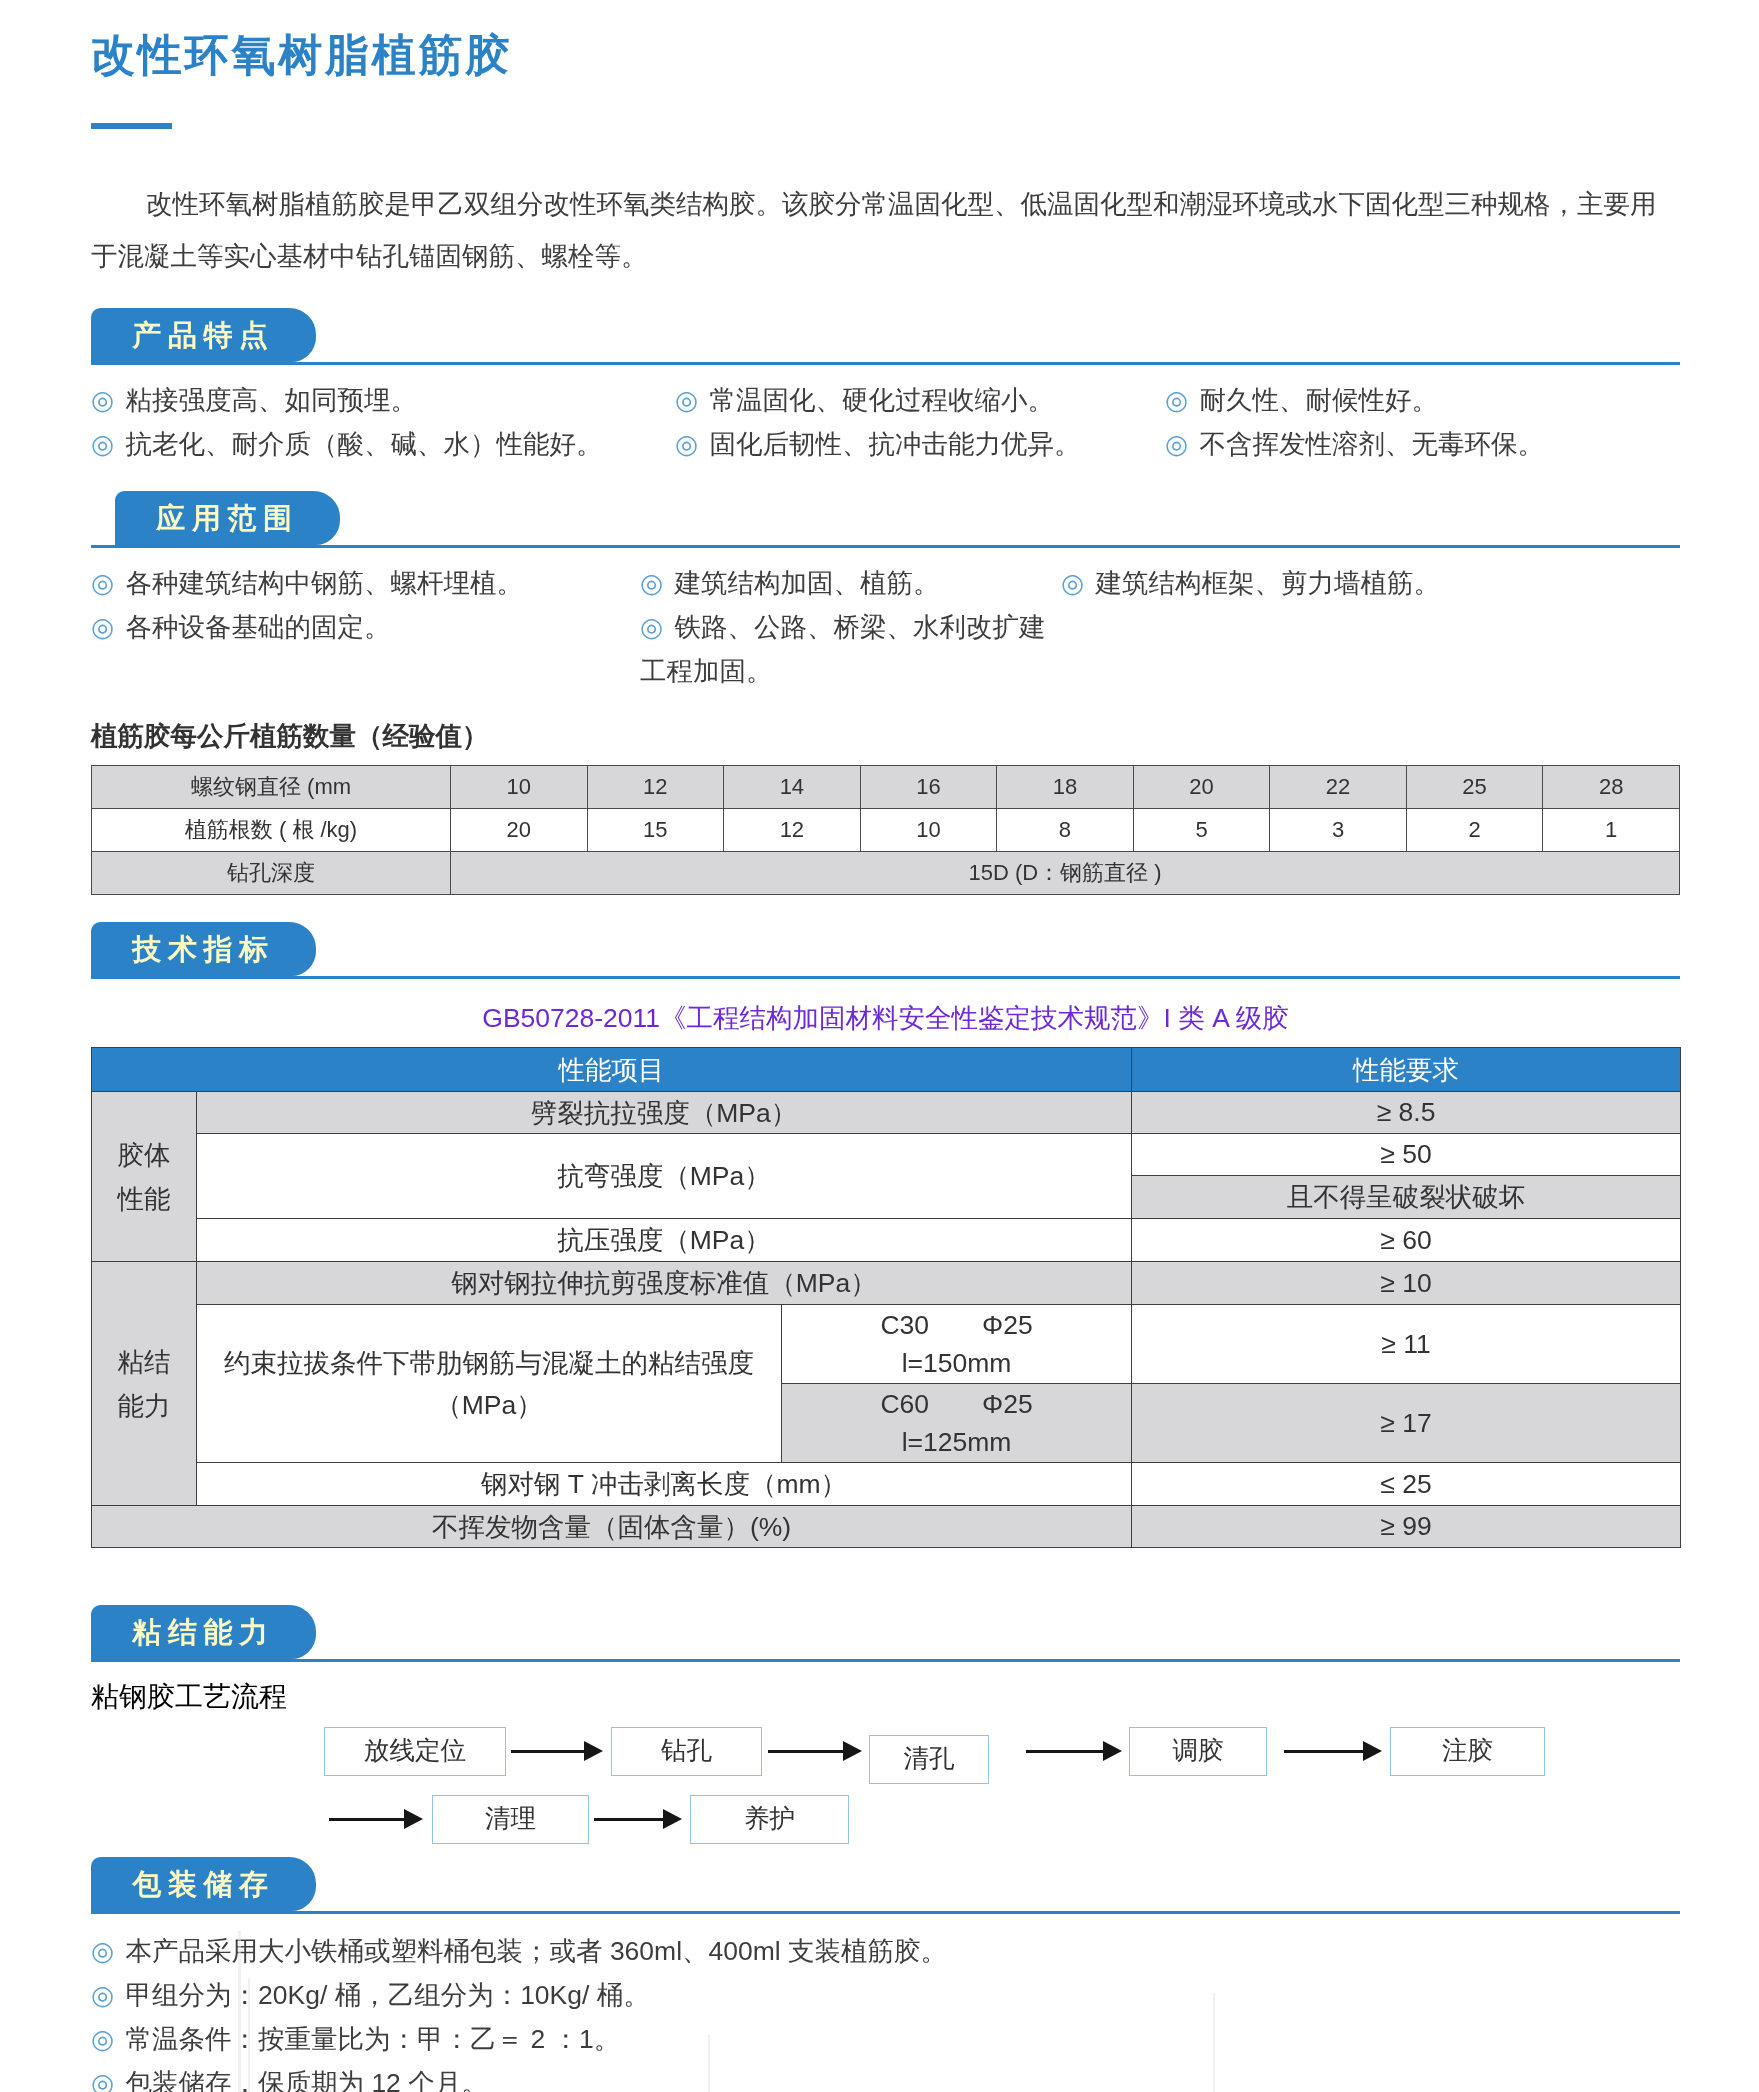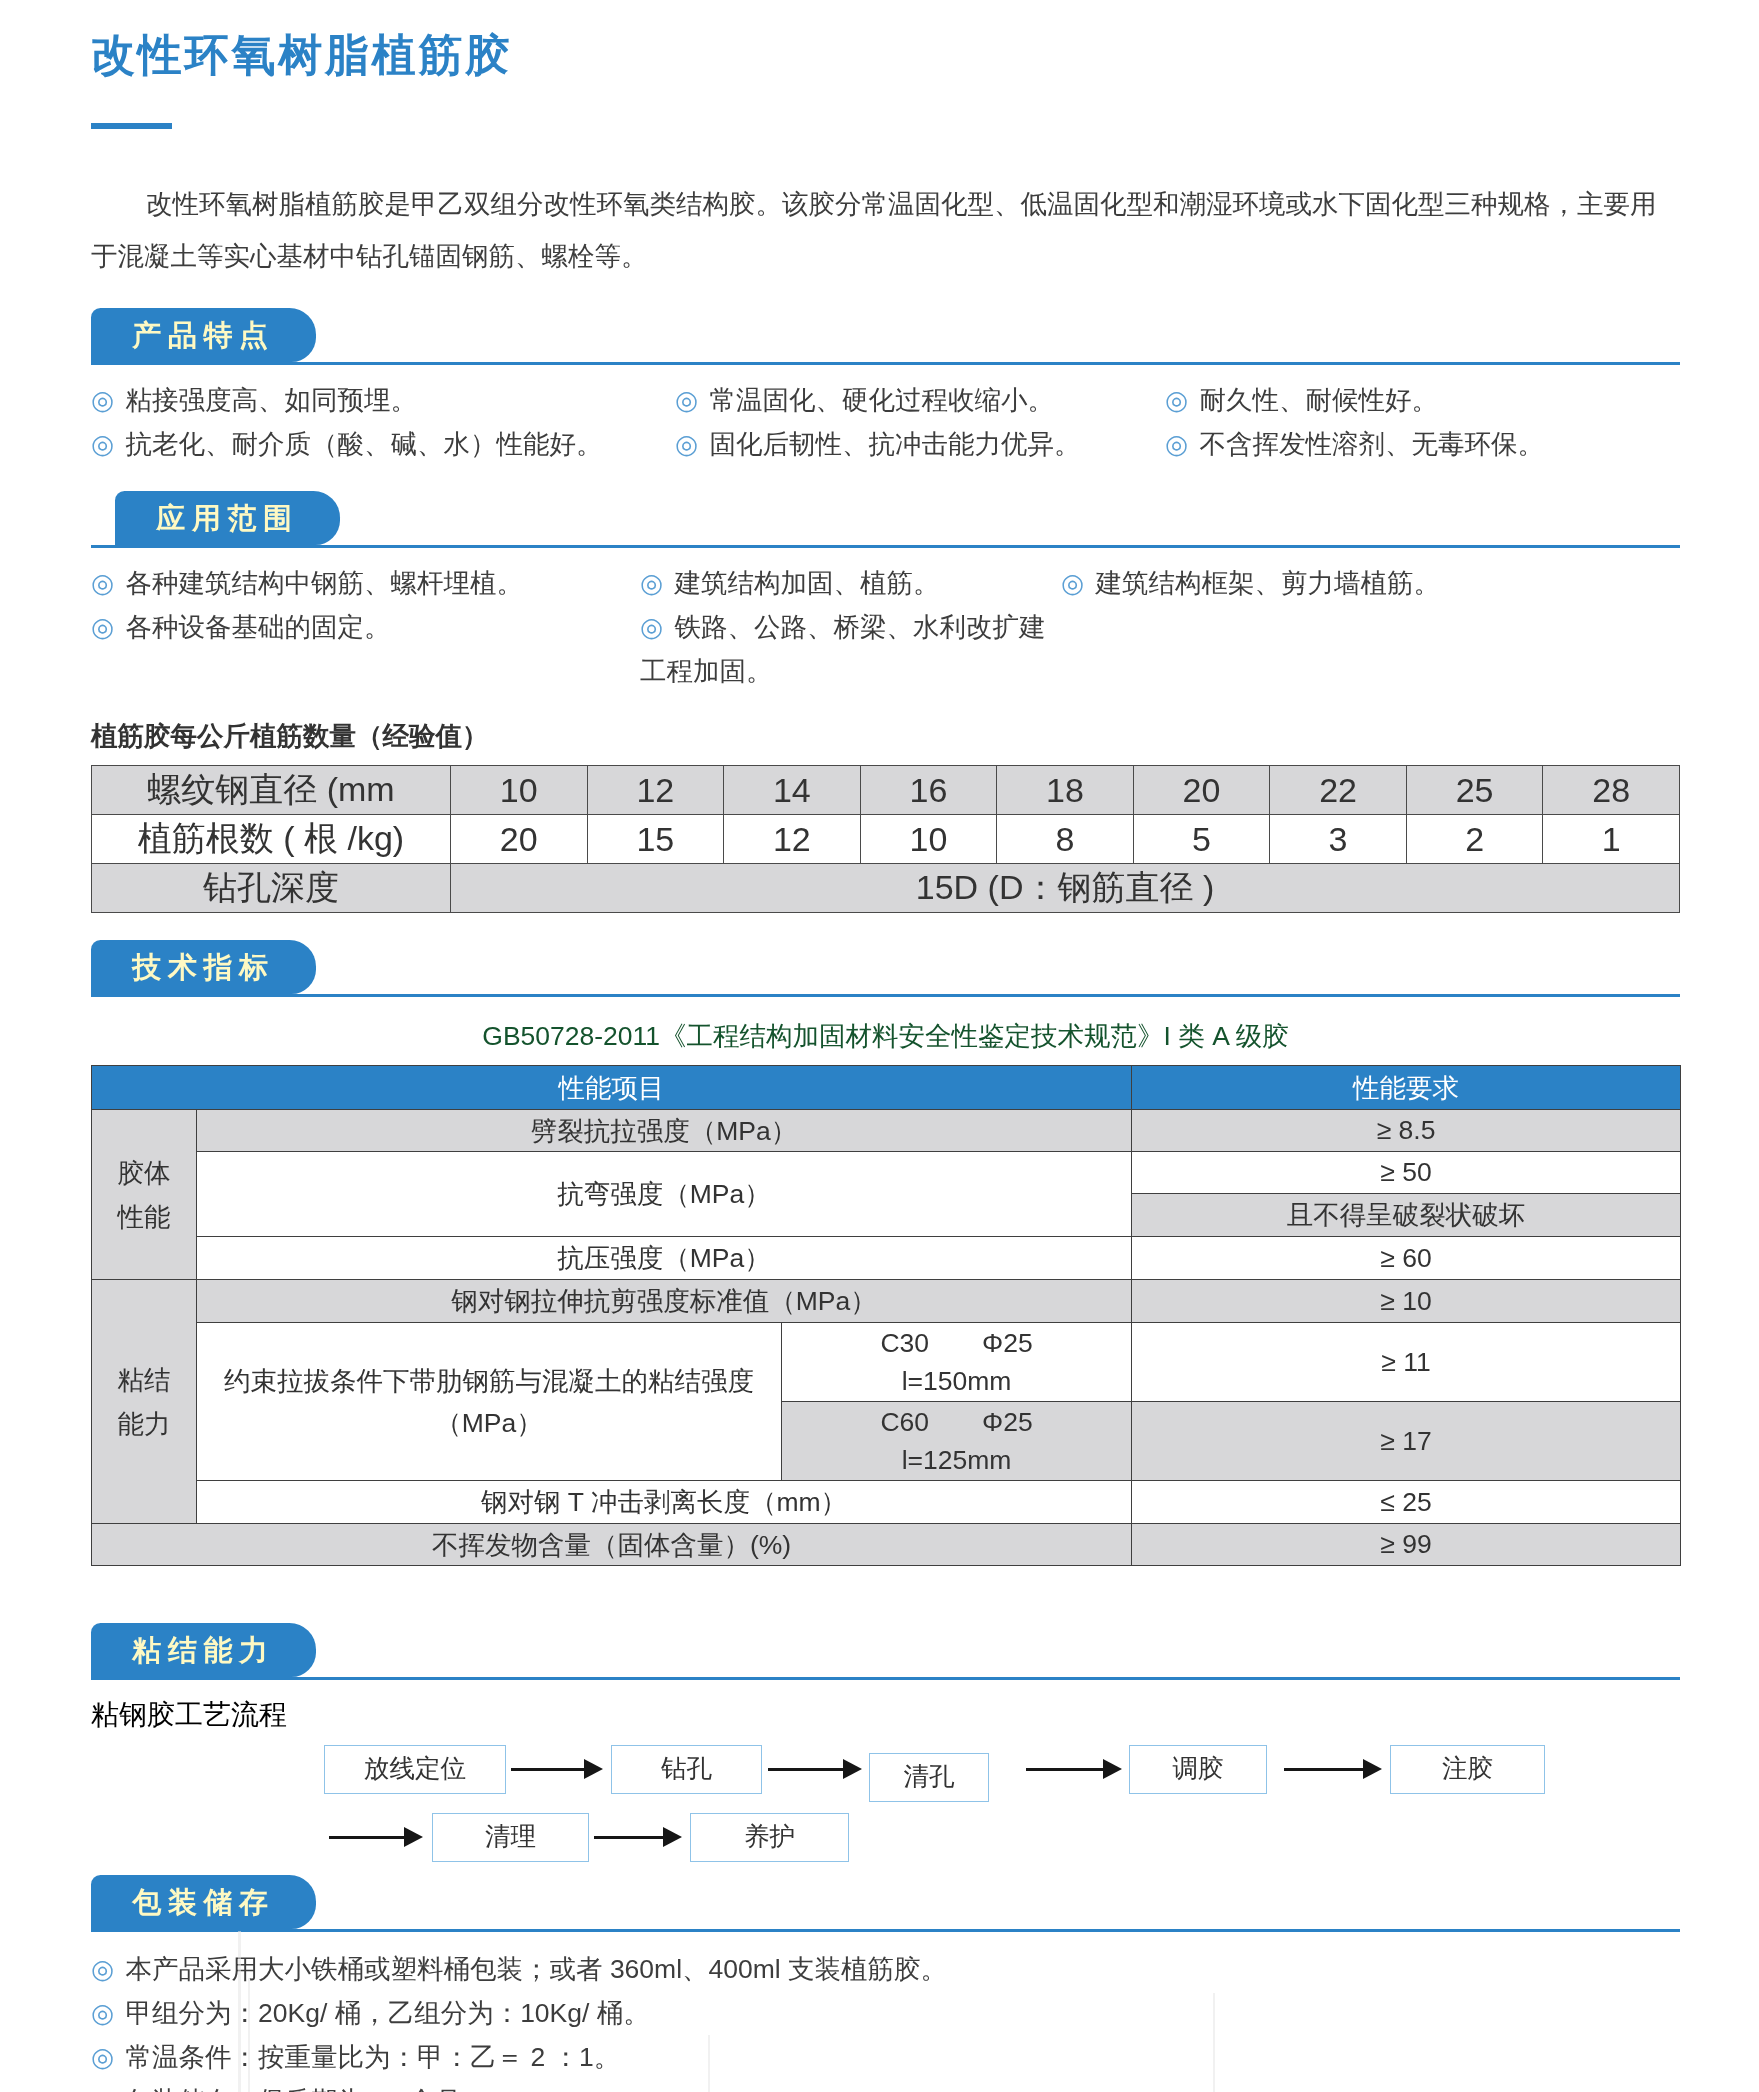--- a/index.html
+++ b/index.html
@@ -35,30 +35,30 @@
 
   .bullets{display:grid;margin-top:13.2px;font-size:26.5px;line-height:44px;color:var(--ink);}
   .bullets.features{grid-template-columns:584px 490px auto;}
   .bullets.apps{grid-template-columns:549px 421px auto;}
   .bullet .dot{color:var(--bullet);margin-right:11.4px;}
 
   .caption{margin-top:24.6px;font-size:26.5px;font-weight:bold;color:#333;}
 
   table{border-collapse:collapse;table-layout:fixed;width:1589px;}
   table.rebar{margin-top:11.4px;border:1.9px solid #3a3a3a;}
-  table.rebar td{border:0.9px solid #4a4a4a;height:43px;text-align:center;font-size:34px;color:#333;}
+  table.rebar td{border:0.9px solid #4a4a4a;height:43px;text-align:center;font-size:22px;color:#333;}
   table.spec{margin-top:11.4px;border:1.9px solid #3a3a3a;}
   table.spec td,table.spec th{border:1.9px solid #3f3f3f;text-align:center;font-size:26.5px;color:#333;font-weight:normal;}
   table.spec th{background:var(--accent);color:#ffffff;height:44px;}
   .g{background:var(--row-gray);}
   .w{background:#ffffff;}
   .grp{display:inline-block;width:59px;line-height:44px;}
   .lbl-wrap{line-height:42px;padding:5.7px 9.5px;}
   .cond{line-height:38px;}
-  .standard{margin-top:21px;text-align:center;font-size:26.5px;color:#14532d;}
+  .standard{margin-top:21px;text-align:center;font-size:26.5px;color:#6d28d9;}
 
   .sub-title{margin-top:15px;font-size:28px;color:#000000;line-height:40px;}
   .flow{position:relative;height:127px;margin-top:9.5px;font-size:25.6px;color:#333;}
   .fbox{position:absolute;height:49px;line-height:45px;text-align:center;background:#fff;
         border:1.9px solid var(--flow-border);}
   .arrow{position:absolute;height:3.8px;background:#161616;}
   .arrow:after{content:"";position:absolute;right:-18px;top:-8.5px;width:0;height:0;
         border-left:19px solid #161616;border-top:10.4px solid transparent;border-bottom:10.4px solid transparent;}
 
   .pack-list{margin-top:15px;font-size:26.5px;line-height:44px;}

